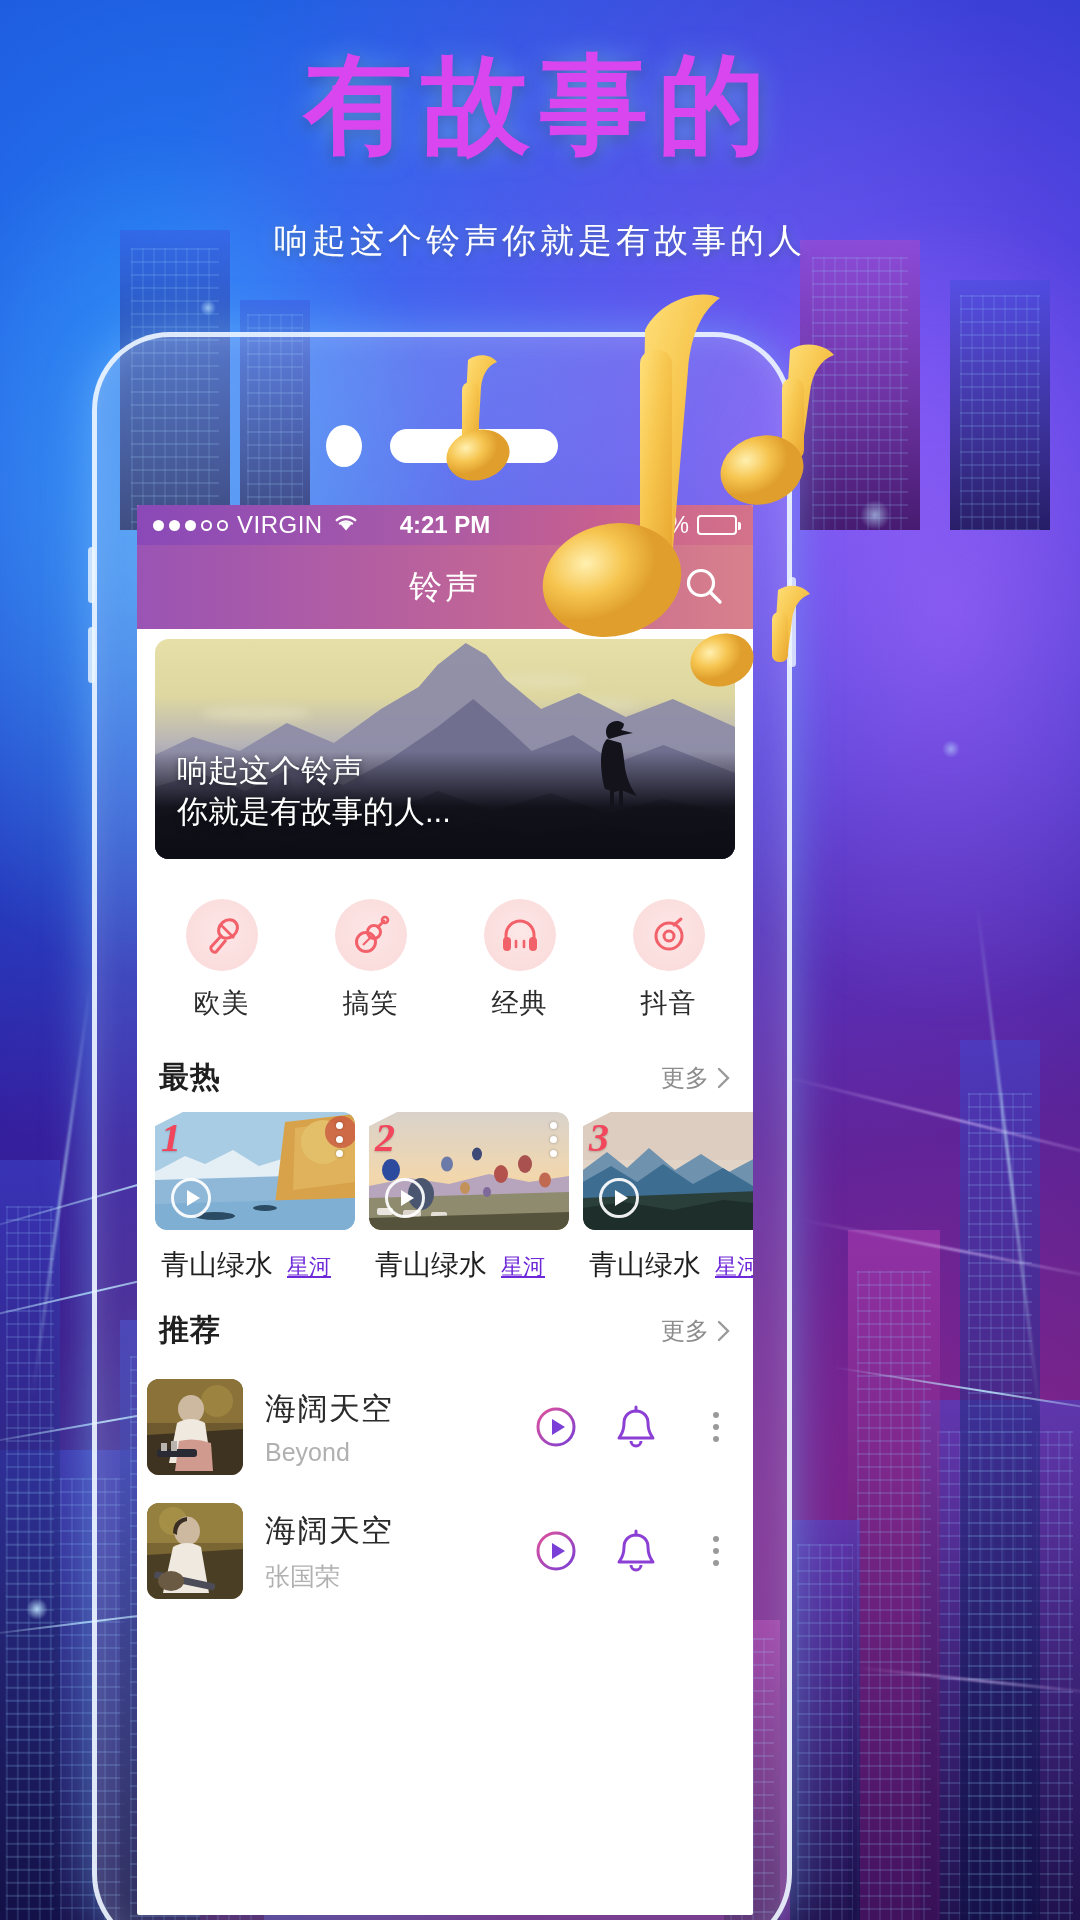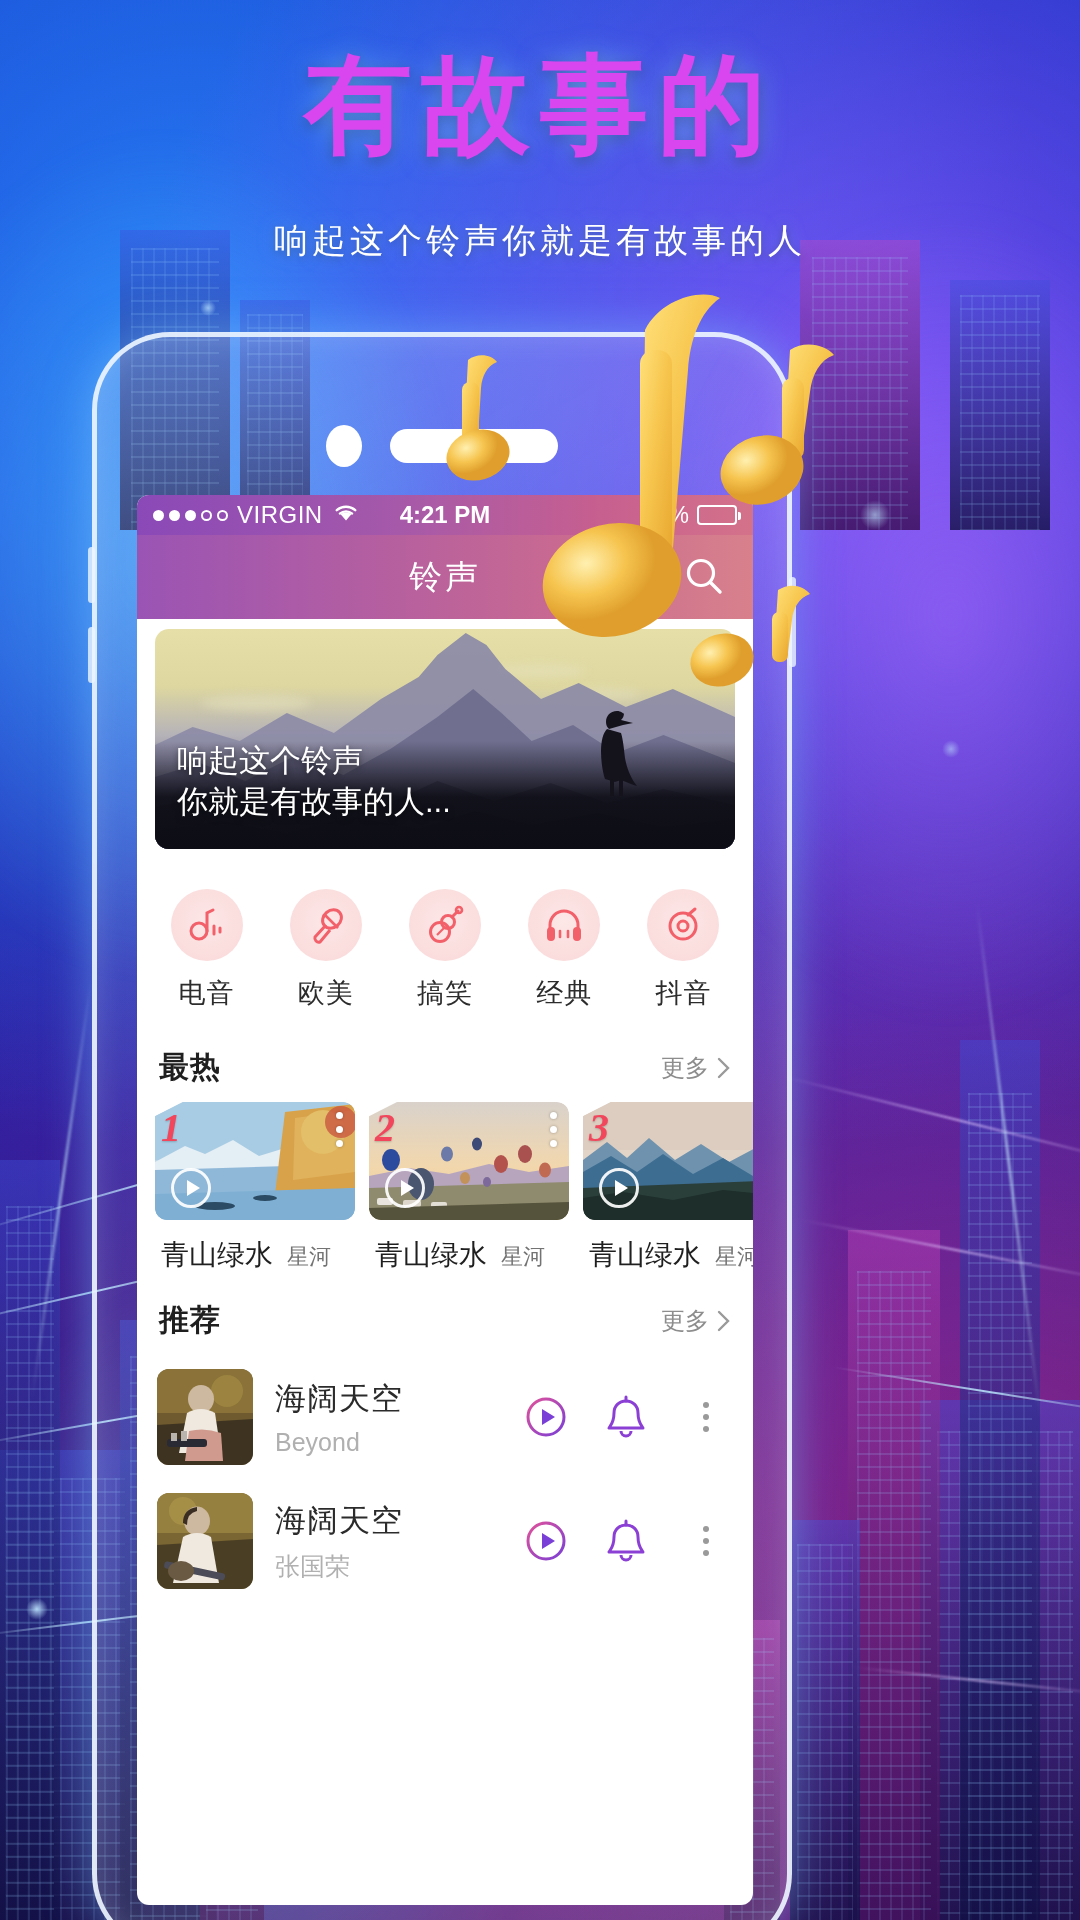--- a/index.html
+++ b/index.html
@@ -80,22 +80,22 @@
   }
   .phone-btn{position:absolute;background:rgba(235,245,255,.80);border-radius:4px;}
   .speaker{
     position:absolute;top:88px;left:50%;transform:translateX(-50%);
     display:flex;align-items:center;gap:28px;
   }
   .spk-dot{width:36px;height:42px;border-radius:50%;background:#fff;}
   .spk-bar{width:168px;height:34px;border-radius:18px;background:#fff;}
 
   .screen{
-    position:absolute;left:40px;top:158px;width:616px;height:1410px;
-    background:#fff;overflow:hidden;border-radius:12px;
+    position:absolute;left:40px;top:168px;width:616px;height:1410px;
+    background:#fff;overflow:hidden;border-radius:2px;
   }
 
   
   .statusbar{
     height:40px;display:flex;align-items:center;
     padding:0 16px;color:#fff;font-size:23px;
     background:linear-gradient(90deg,#8a49b8 0%,#a85aa8 45%,#c75f8f 75%,#d4728a 100%);
   }
   .sb-left{display:flex;align-items:center;gap:9px;flex:1;}
   .dots{display:flex;gap:5px;align-items:center;}
@@ -163,24 +163,24 @@
     position:absolute;left:16px;bottom:12px;width:40px;height:40px;border-radius:50%;
     border:3px solid rgba(255,255,255,.92);display:flex;align-items:center;justify-content:center;z-index:5;
   }
   .play-ring i{
     width:0;height:0;border-left:13px solid #fff;border-top:8px solid transparent;border-bottom:8px solid transparent;margin-left:4px;
   }
   .kebab{position:absolute;right:12px;top:10px;display:flex;flex-direction:column;gap:7px;z-index:5;}
   .kebab span{width:7px;height:7px;border-radius:50%;background:#fff;box-shadow:0 0 3px rgba(0,0,0,.3);}
   .hot-meta{display:flex;align-items:baseline;gap:14px;padding:16px 2px 0 6px;}
   .hot-title{font-size:28px;color:#1f1f1f;}
-  .hot-artist{font-size:22px;color:#737373;}
-
-  
-  .rec{padding:0 20px;}
+  .hot-artist{font-size:22px;color:#6d28d9;text-decoration:underline;}
+
+  
+  .rec{padding:0 10px;}
   .rec-row{display:flex;align-items:center;padding:14px 0;gap:22px;}
   .rec-cover{width:96px;height:96px;border-radius:12px;overflow:hidden;position:relative;flex:0 0 96px;}
   .rec-info{flex:1;min-width:0;}
   .rec-title{font-size:31px;color:#2b2b2b;letter-spacing:1px;}
   .rec-artist{font-size:25px;color:#b0b0b0;margin-top:8px;}
   .rec-acts{display:flex;align-items:center;gap:34px;padding-right:4px;}
   .ic-btn{width:46px;height:46px;display:flex;align-items:center;justify-content:center;}
   .vdots{display:flex;flex-direction:column;gap:6px;align-items:center;}
   .vdots span{width:6px;height:6px;border-radius:50%;background:#9a9a9a;}
 
@@ -305,31 +305,20 @@
         <rect x="28" y="74" width="4" height="17" fill="#14131c"></rect>
       </svg>
 
       <div class="banner-cap">
         <div>响起这个铃声</div>
         <div>你就是有故事的人...</div>
       </div>
     </div>
 
     <div class="cats">
-      <div class="cat">
-        <div class="cat-ic">
-          <svg width="42" height="42" viewBox="0 0 42 42">
-            <circle cx="13" cy="27" r="8" stroke="#f2606a" stroke-width="3" fill="none"></circle>
-            <path d="M21,27 L21,9 L27,6" stroke="#f2606a" stroke-width="3" fill="none" stroke-linecap="round"></path>
-            <line x1="28" y1="22" x2="28" y2="30" stroke="#f2606a" stroke-width="3" stroke-linecap="round"></line>
-            <line x1="34" y1="24" x2="34" y2="28" stroke="#f2606a" stroke-width="3" stroke-linecap="round"></line>
-          </svg>
-        </div>
-        <div class="cat-lb">电音</div>
-      </div>
       <div class="cat">
         <div class="cat-ic">
           <svg width="42" height="42" viewBox="0 0 42 42">
             <ellipse cx="27" cy="15" rx="10" ry="8.5" stroke="#f2606a" stroke-width="3" fill="none" transform="rotate(-40 27 15)"></ellipse>
             <path d="M21,21 L10,33 a4,4 0 0 0 5,5 L25,26" stroke="#f2606a" stroke-width="3" fill="none" stroke-linejoin="round"></path>
             <line x1="19" y1="10" x2="33" y2="24" stroke="#f2606a" stroke-width="2.6"></line>
           </svg>
         </div>
         <div class="cat-lb">欧美</div>
       </div>

